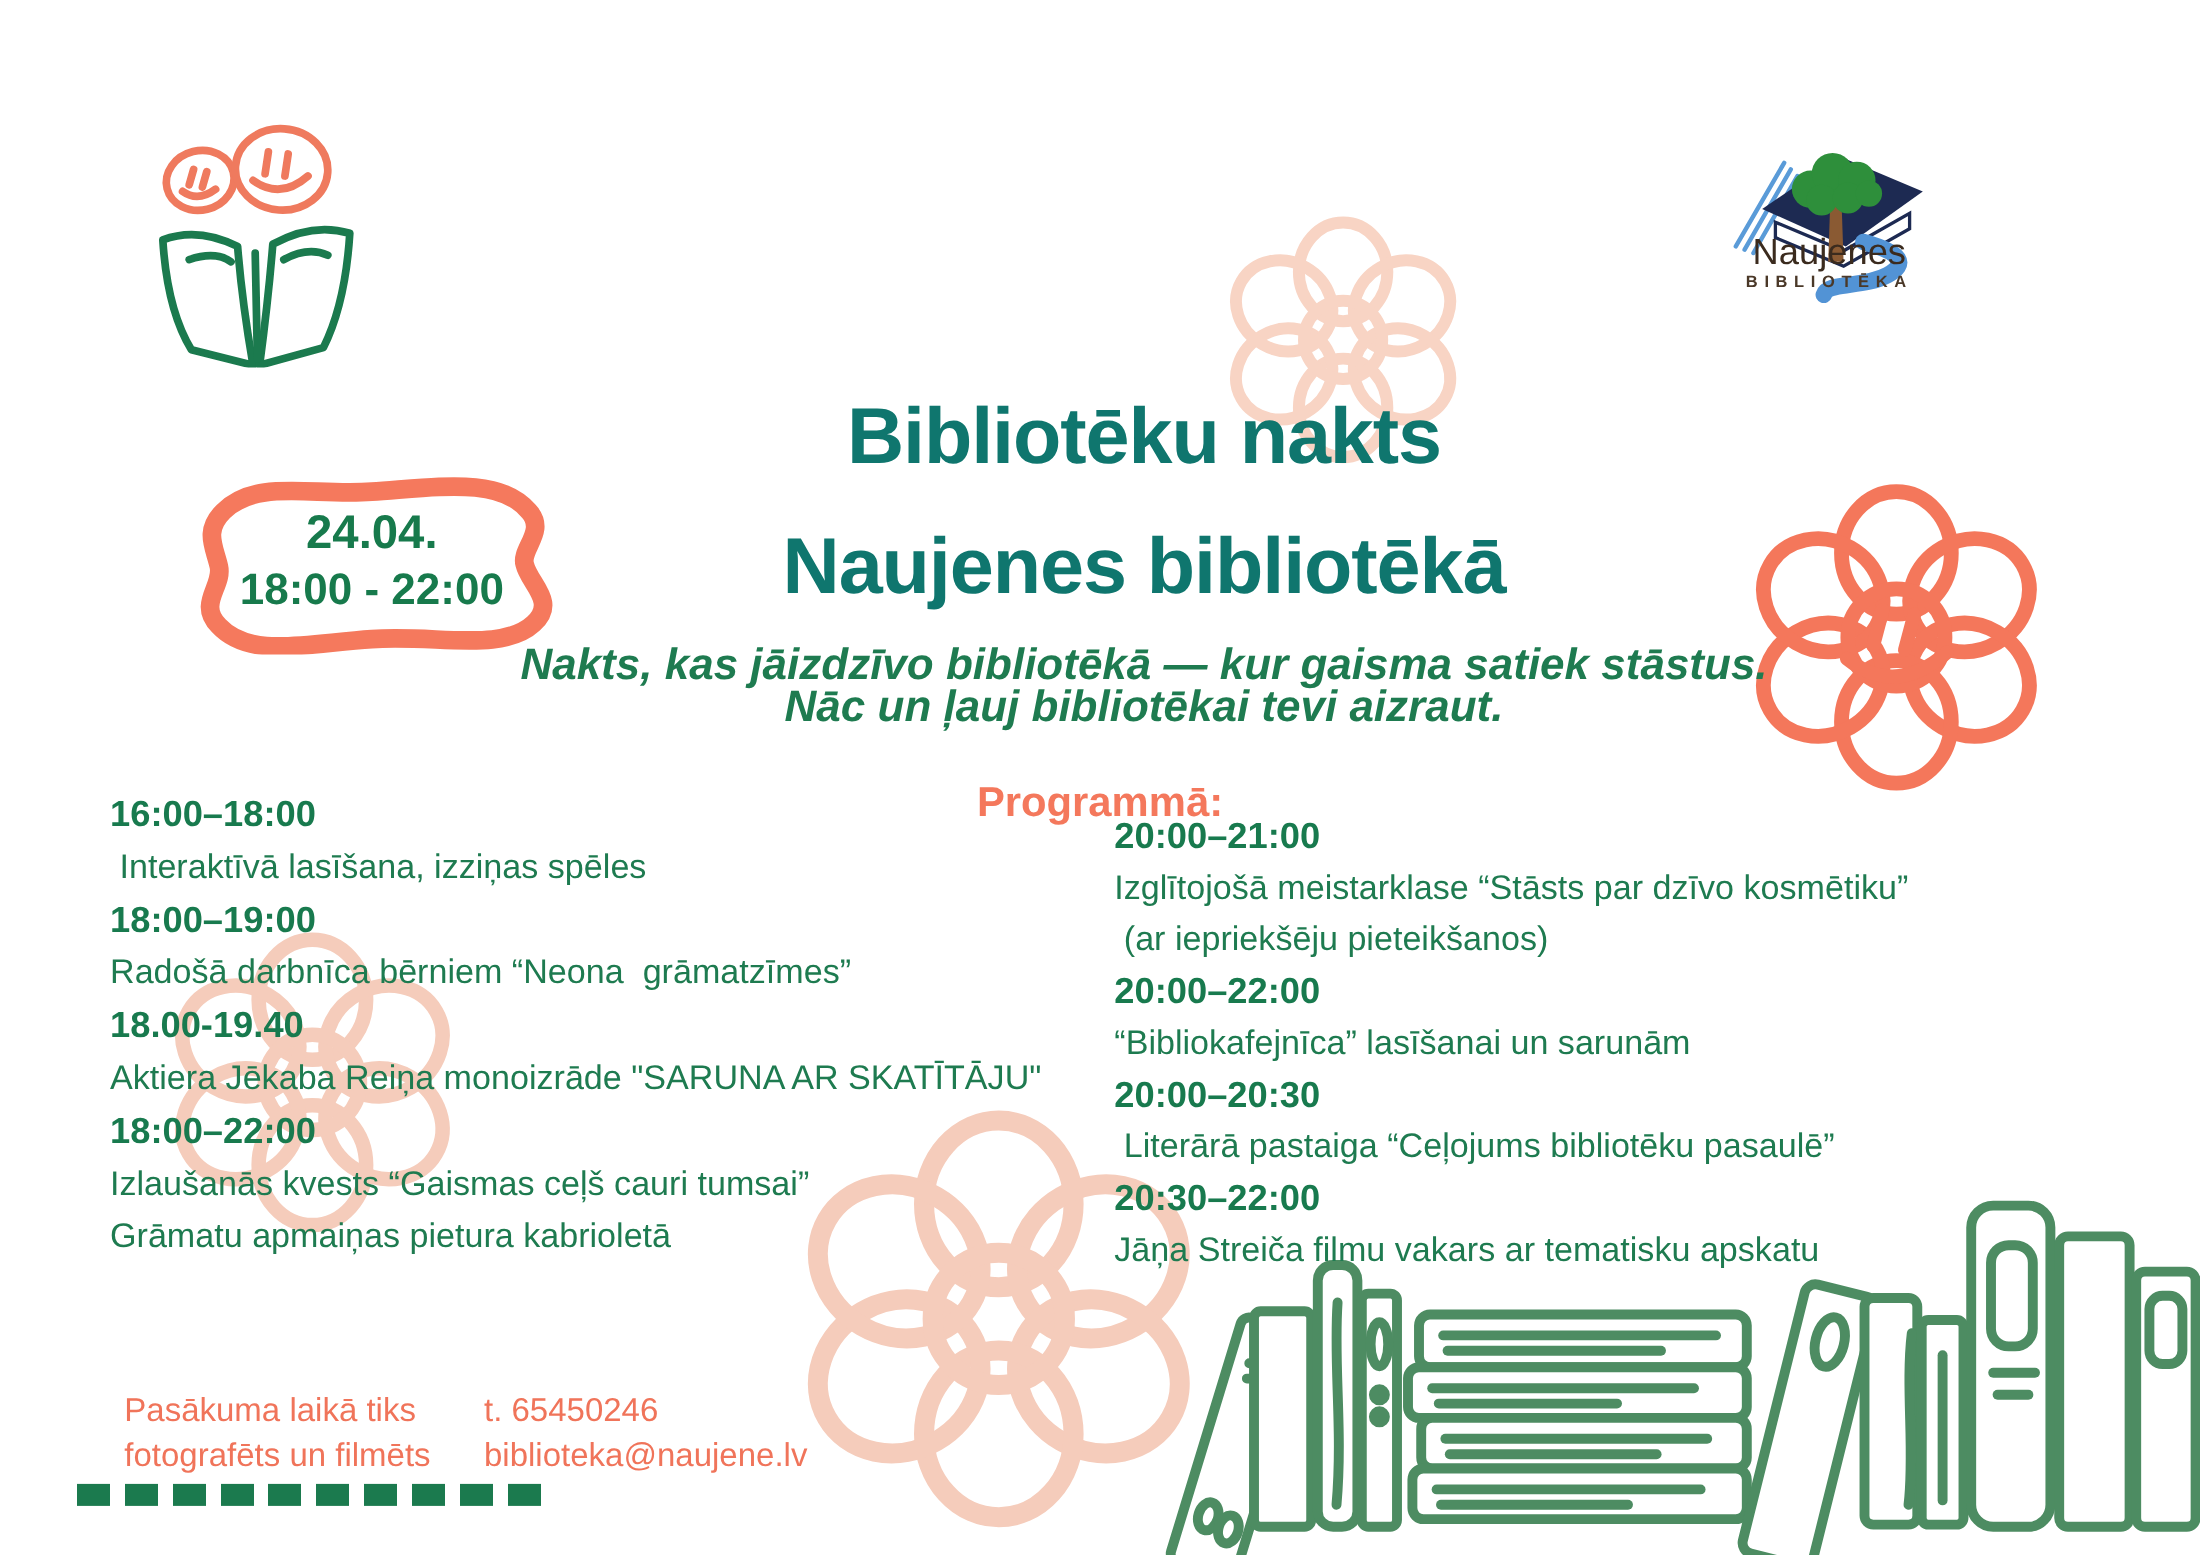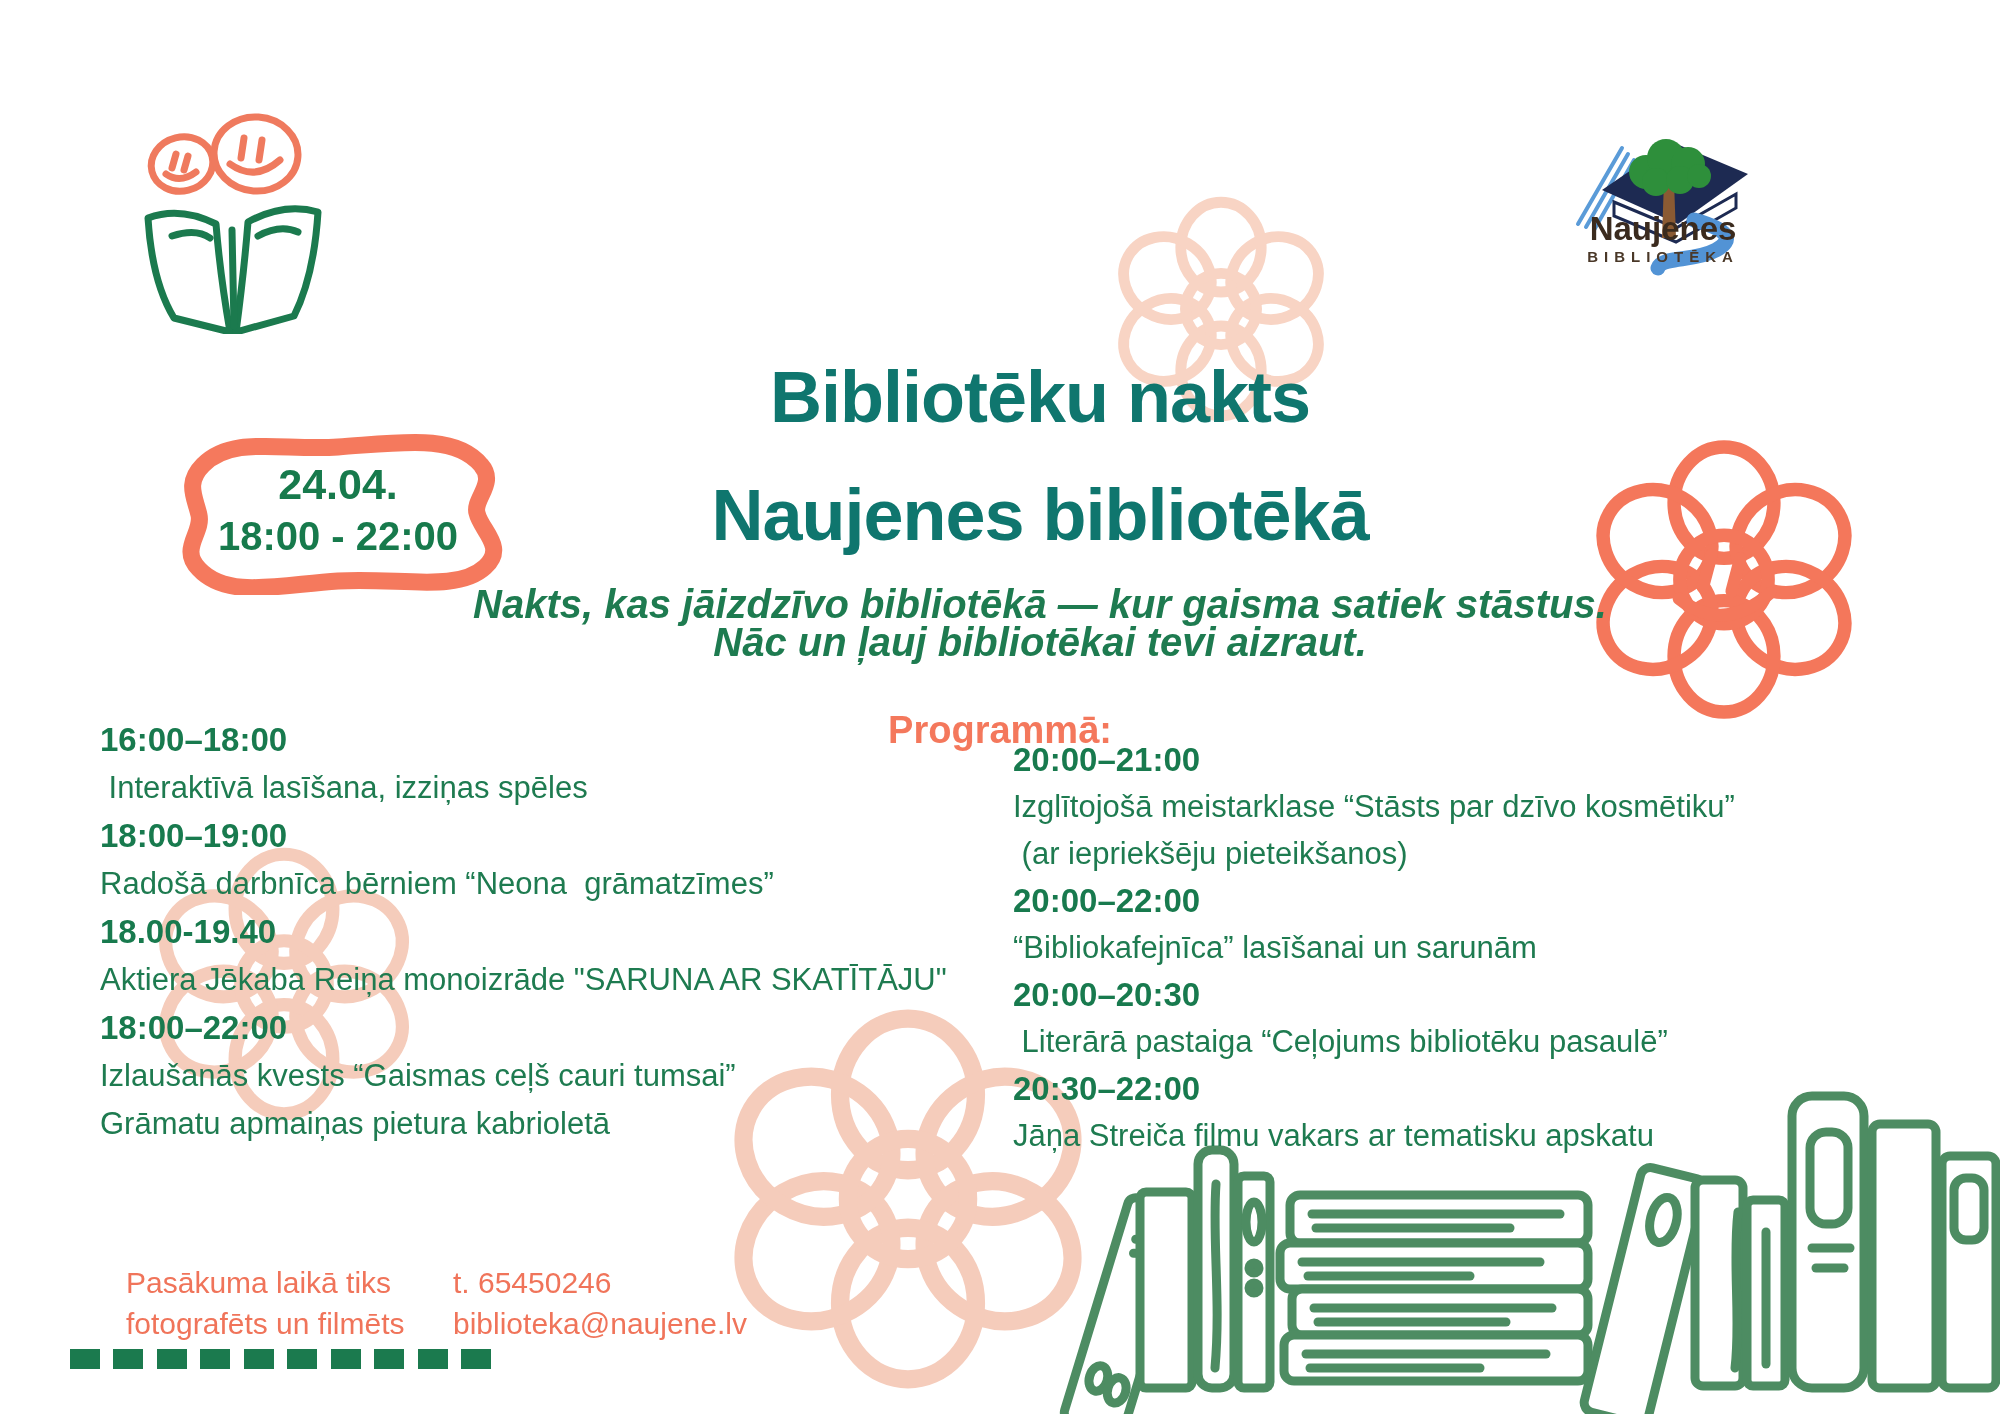--- a/index.html
+++ b/index.html
@@ -35,29 +35,29 @@
                 font-weight:700;font-size:38px;margin-top:44px;}
 
   
   .prog{color:#1E7B50;font-size:31px;}
   .prog .t{font-weight:700;font-size:33px;color:#187A4E;}
   .col-left{left:100px;top:716px;width:900px;line-height:48px;}
   .col-right{left:1013px;top:736px;width:920px;line-height:47px;}
   .pline{white-space:pre;}
 
   
-  .contact{color:#F0745A;font-size:30px;line-height:41px;margin-left:13px;}
+  .contact{color:#F0745A;font-size:30px;line-height:41px;}
   .contact-notice{left:113px;top:1262px;}
   .contact-phone{left:440px;top:1262px;}
   .dashes{left:70px;top:1349px;width:433px;height:20px;
           background:repeating-linear-gradient(90deg,#1B7A4E 0 30px,transparent 30px 43.5px);}
 
   
   .logo-name{left:1563px;top:212px;width:200px;text-align:center;color:#3B2B1E;
-             font-weight:700;font-size:33px;line-height:34px;}
+             font-weight:400;font-size:33px;line-height:34px;}
   .logo-sub{left:1563px;top:249px;width:200px;text-align:center;color:#4A3828;
             font-weight:700;font-size:15px;letter-spacing:6px;line-height:16px;}
 
   svg.flower{position:absolute;}
 </style>
 </head>
 <body>
 
 <div id="poster">
 

